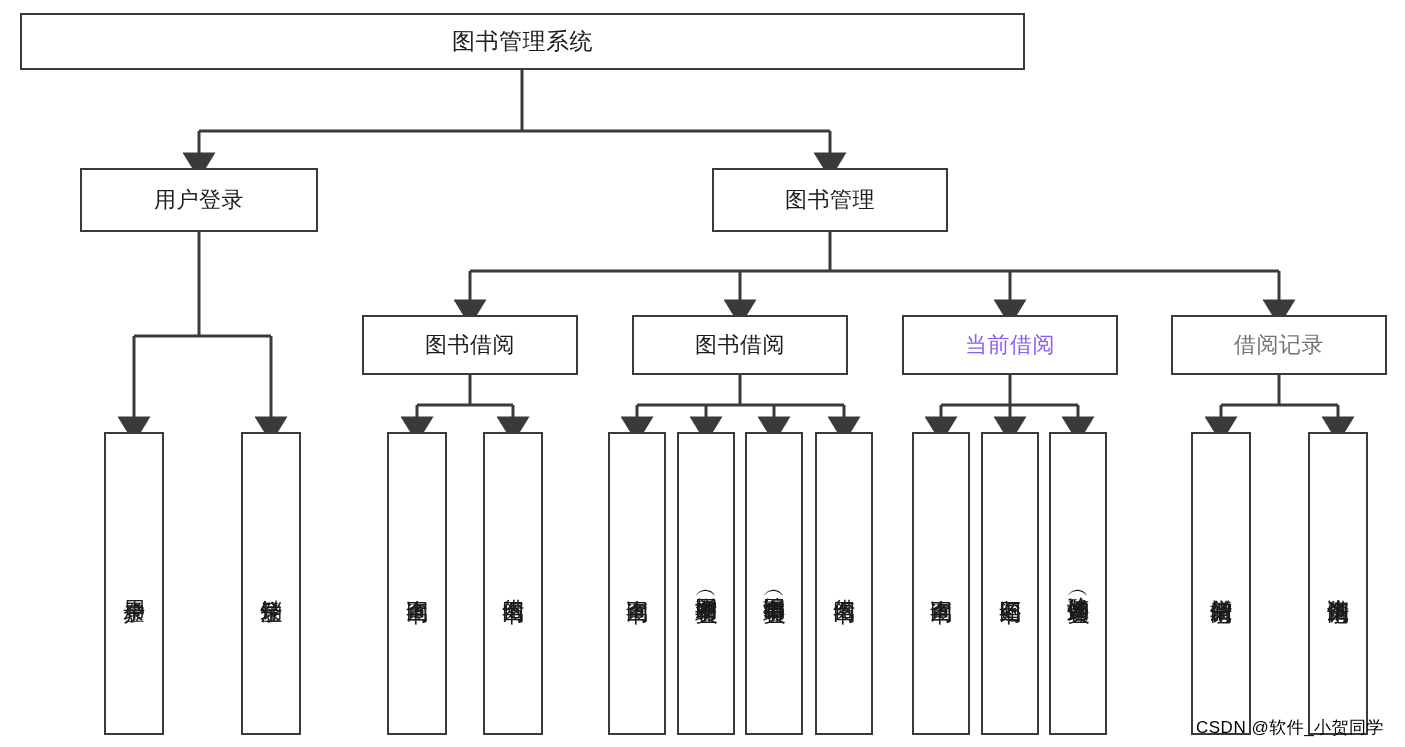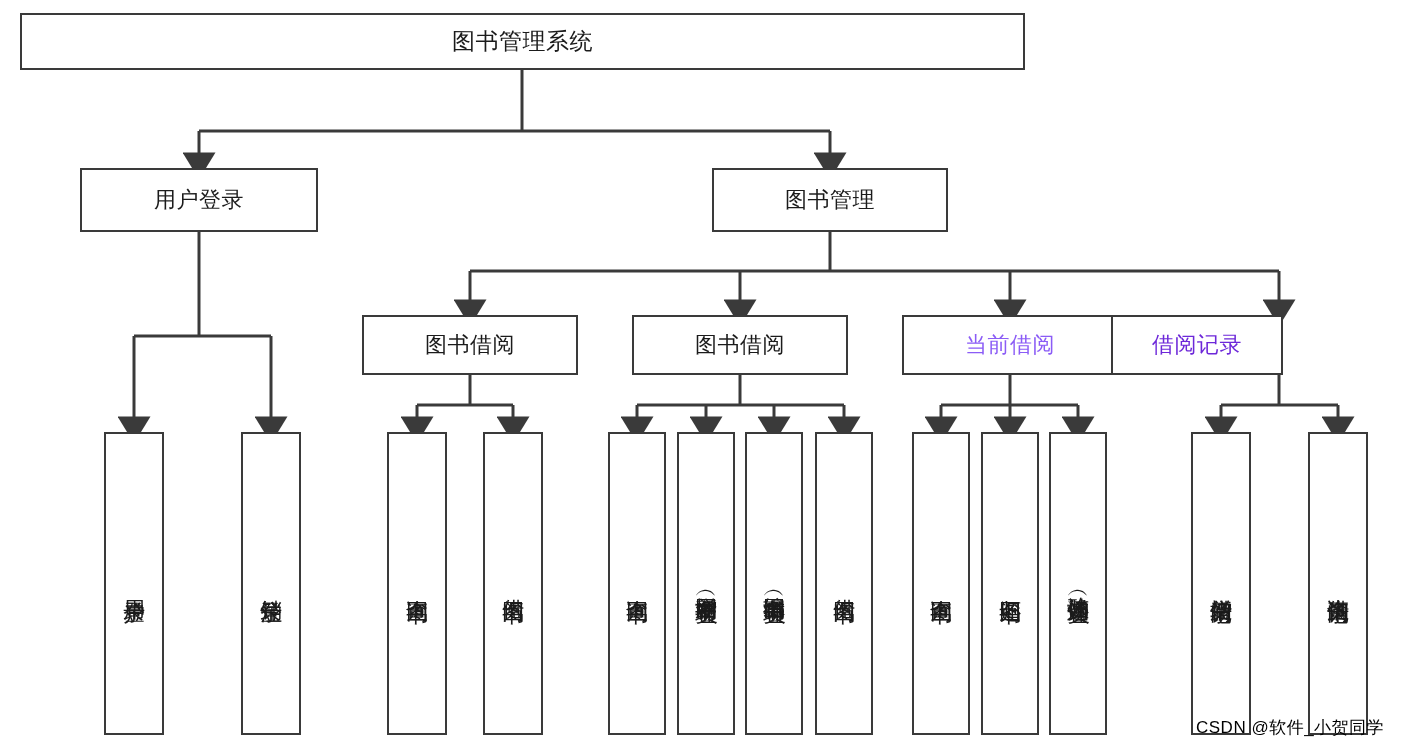--- a/index.html
+++ b/index.html
@@ -139,21 +139,21 @@
 
   <div class="node horiz" style="left: 362px; top: 315px; width: 216px; height: 60px; border-color: rgb(58, 58, 58); background: rgb(255, 255, 255); color: rgb(27, 27, 27);">
     <span class="node-label">图书借阅</span>
   </div>
   <div class="node horiz" style="left: 632px; top: 315px; width: 216px; height: 60px; border-color: rgb(58, 58, 58); background: rgb(255, 255, 255); color: rgb(27, 27, 27);">
     <span class="node-label">图书借阅</span>
   </div>
   <div class="node horiz" style="left: 902px; top: 315px; width: 216px; height: 60px; border-color: rgb(58, 58, 58); background: rgb(255, 255, 255); color: #8b5cf6;">
     <span class="node-label">当前借阅</span>
   </div>
-  <div class="node horiz" style="left: 1111px; top: 315px; width: 172px; height: 60px; border-color: rgb(58, 58, 58); background: rgb(255, 255, 255); color: #6d28d9;">
+  <div class="node horiz" style="left: 1171px; top: 315px; width: 216px; height: 60px; border-color: rgb(58, 58, 58); background: rgb(255, 255, 255); color: #737373;">
     <span class="node-label">借阅记录</span>
   </div>
 
   <div class="node vert" style="left: 104px; top: 432px; width: 60px; height: 303px; border-color: rgb(58, 58, 58); background: rgb(255, 255, 255); color: rgb(27, 27, 27);">
     <span class="node-label">用户登录</span>
   </div>
   <div class="node vert" style="left: 241px; top: 432px; width: 60px; height: 303px; border-color: rgb(58, 58, 58); background: rgb(255, 255, 255); color: rgb(27, 27, 27);">
     <span class="node-label">注销登录</span>
   </div>
 

